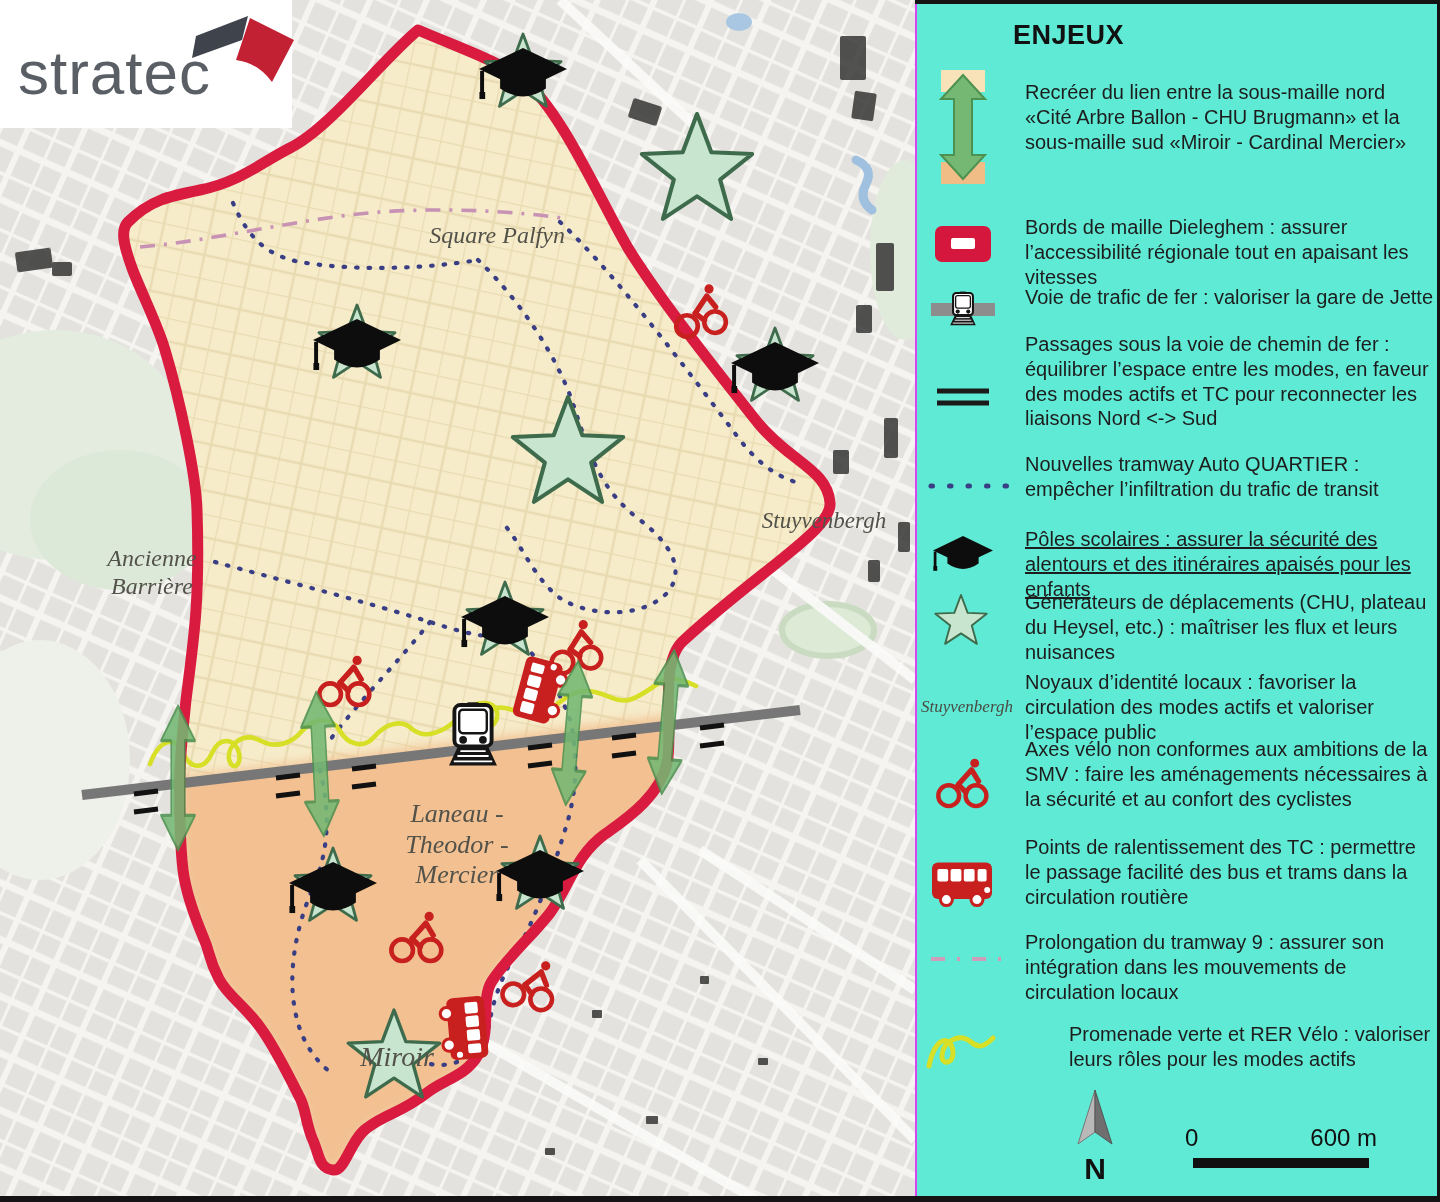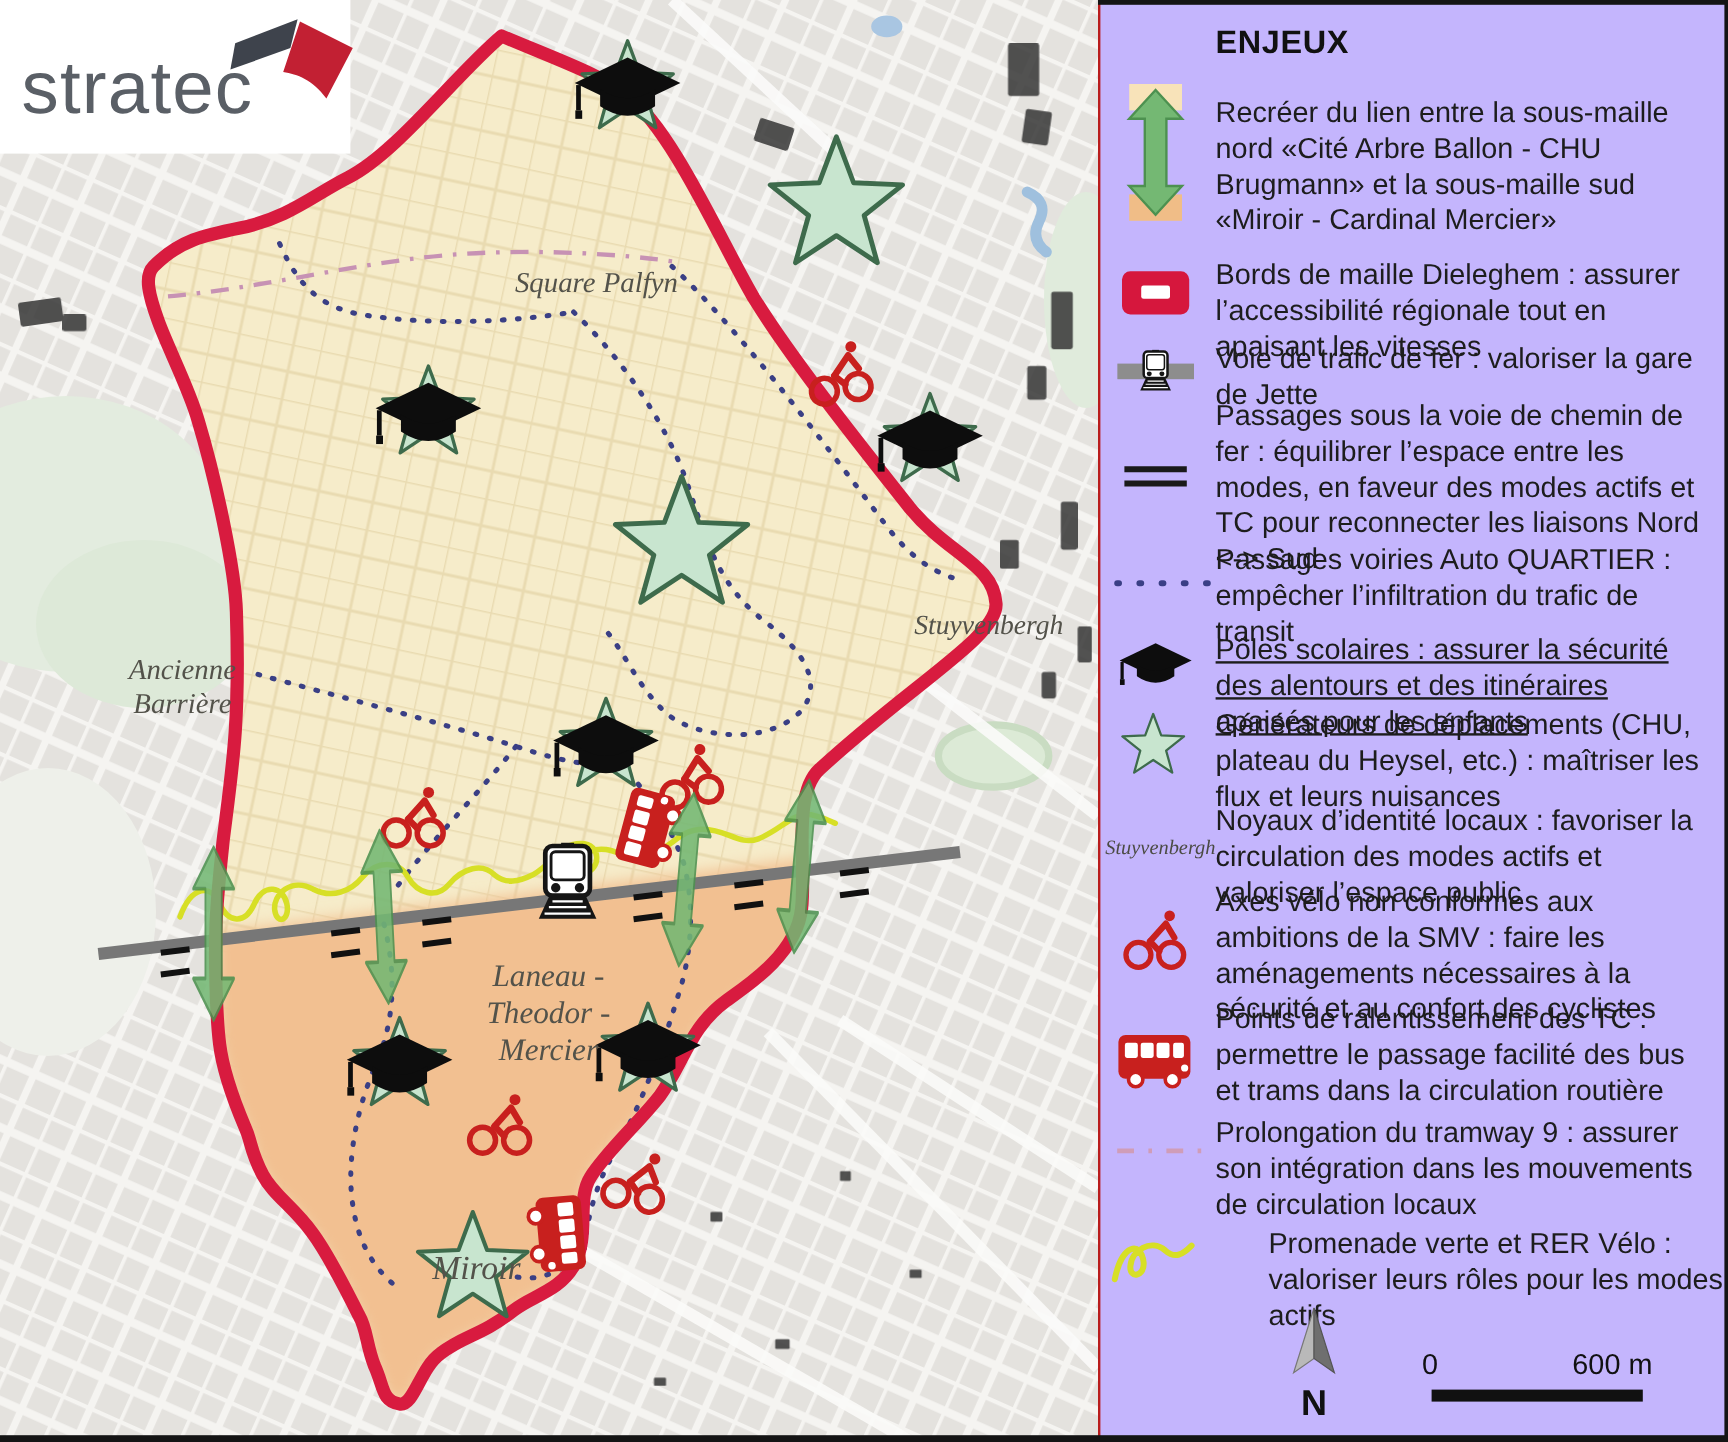--- a/index.html
+++ b/index.html
@@ -9,27 +9,27 @@
   #map-wrap{position:absolute;left:0;top:0;width:915px;height:1202px;}
   .border-red{fill:none;stroke:var(--red);stroke-width:11;stroke-linejoin:round;stroke-linecap:round;}
   .dotline{fill:none;stroke:var(--blue);stroke-width:4.2;stroke-dasharray:1.5 11;stroke-linecap:round;}
   .tramline{fill:none;stroke:var(--tram);stroke-width:3.6;stroke-dasharray:15 9 3 9;}
   .promline{fill:none;stroke:var(--yellow);stroke-width:4.6;stroke-linecap:round;}
   .railline{fill:none;stroke:var(--rail);stroke-width:10;}
   .ticks{stroke:#111;stroke-width:5;stroke-linecap:butt;}
   .map-label{font-family:"Liberation Serif","DejaVu Serif",serif;font-style:italic;fill:#53524a;}
   .logo-text{font-family:"Liberation Sans",sans-serif;fill:#5a5f66;letter-spacing:1px;}
   
-  #legend{position:absolute;left:915px;top:0;width:525px;height:1202px;background:#c4b5fd;
-          border-left:2px solid #b91c1c;box-sizing:border-box;}
+  #legend{position:absolute;left:915px;top:0;width:525px;height:1202px;background:#5eead4;
+          border-left:2px solid #d946ef;box-sizing:border-box;}
   #legend-title{position:absolute;left:96px;top:20px;font-size:27px;font-weight:bold;
                 color:#111;letter-spacing:.5px;}
   .legend-row{position:absolute;left:0;width:100%;}
   .legend-icon{position:absolute;display:flex;justify-content:center;align-items:center;}
-  .legend-text{position:absolute;left:96px;width:408px;font-size:24px;line-height:1.24;color:#1d1d1d;}
+  .legend-text{position:absolute;left:108px;width:408px;font-size:20px;line-height:1.24;color:#1d1d1d;}
   .id-label{font-family:"Liberation Serif","DejaVu Serif",serif;font-style:italic;
             font-size:17px;color:#4b4b44;}
   #compass{position:absolute;left:150px;top:1088px;text-align:center;}
   #compass-n{font-size:30px;font-weight:bold;color:#111;margin-top:-6px;}
   #scalebar{position:absolute;left:268px;top:1124px;width:200px;}
   #scalebar .labels{display:flex;justify-content:space-between;font-size:24px;color:#111;width:192px;}
   #scalebar .bar{margin-top:6px;margin-left:8px;width:176px;height:10px;background:#111;}
   
   .frame-bottom{position:absolute;left:0;right:0;bottom:0;height:6px;background:#141414;}
   .frame-right{position:absolute;right:0;top:0;bottom:0;width:3px;background:#141414;}
@@ -325,21 +325,21 @@
             </svg>
           </div>
           <div class="legend-text" style="top: 332px;">Passages sous la voie de chemin de fer : équilibrer l’espace entre les modes, en faveur des modes actifs et TC pour reconnecter les liaisons Nord &lt;-&gt; Sud</div>
         </div>
         <div class="legend-row">
           <div class="legend-icon" style="top: 479px; left: 8px;">
             <svg width="88" height="14">
               <path d="M6,7 H84" stroke="#3a3f85" stroke-width="5" stroke-dasharray="1.5 17" stroke-linecap="round"></path>
             </svg>
           </div>
-          <div class="legend-text" style="top: 452px;">Passages voiries Auto QUARTIER : empêcher l’infiltration du trafic de transit</div>
+          <div class="legend-text" style="top: 452px;">Nouvelles tramway Auto QUARTIER : empêcher l’infiltration du trafic de transit</div>
         </div>
         <div class="legend-row">
           <div class="legend-icon" style="top: 527px; left: 14px;">
             <svg width="64" height="54">
               <use href="#g-cap" transform="translate(32,24) scale(30)"></use>
             </svg>
           </div>
           <div class="legend-text" style="top: 527px; text-decoration: underline;">Pôles scolaires : assurer la sécurité des alentours et des itinéraires apaisés pour les enfants</div>
         </div>
         <div class="legend-row">

